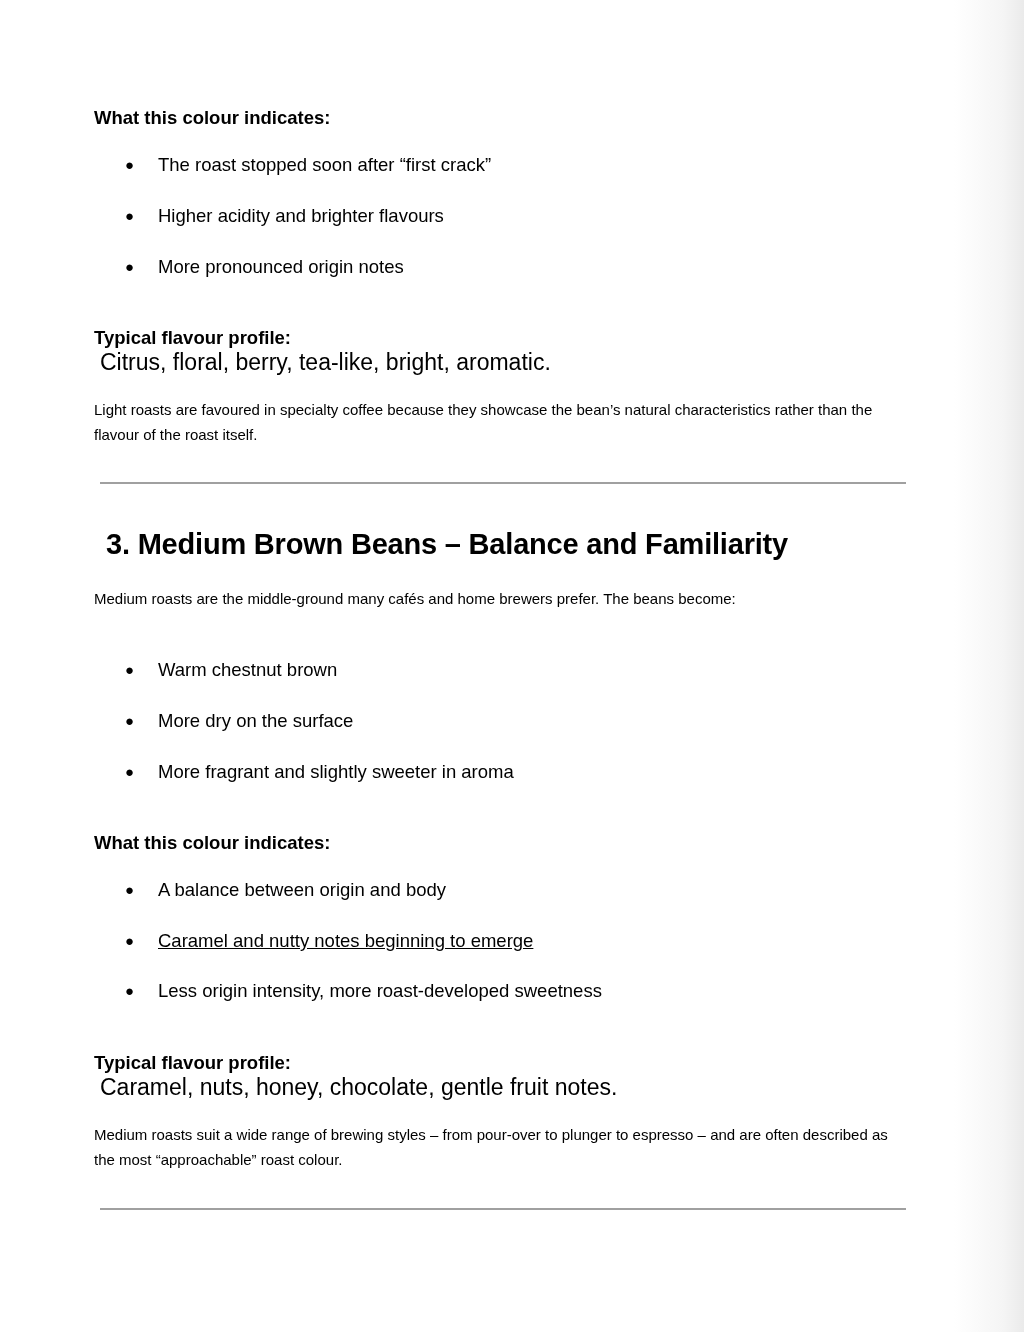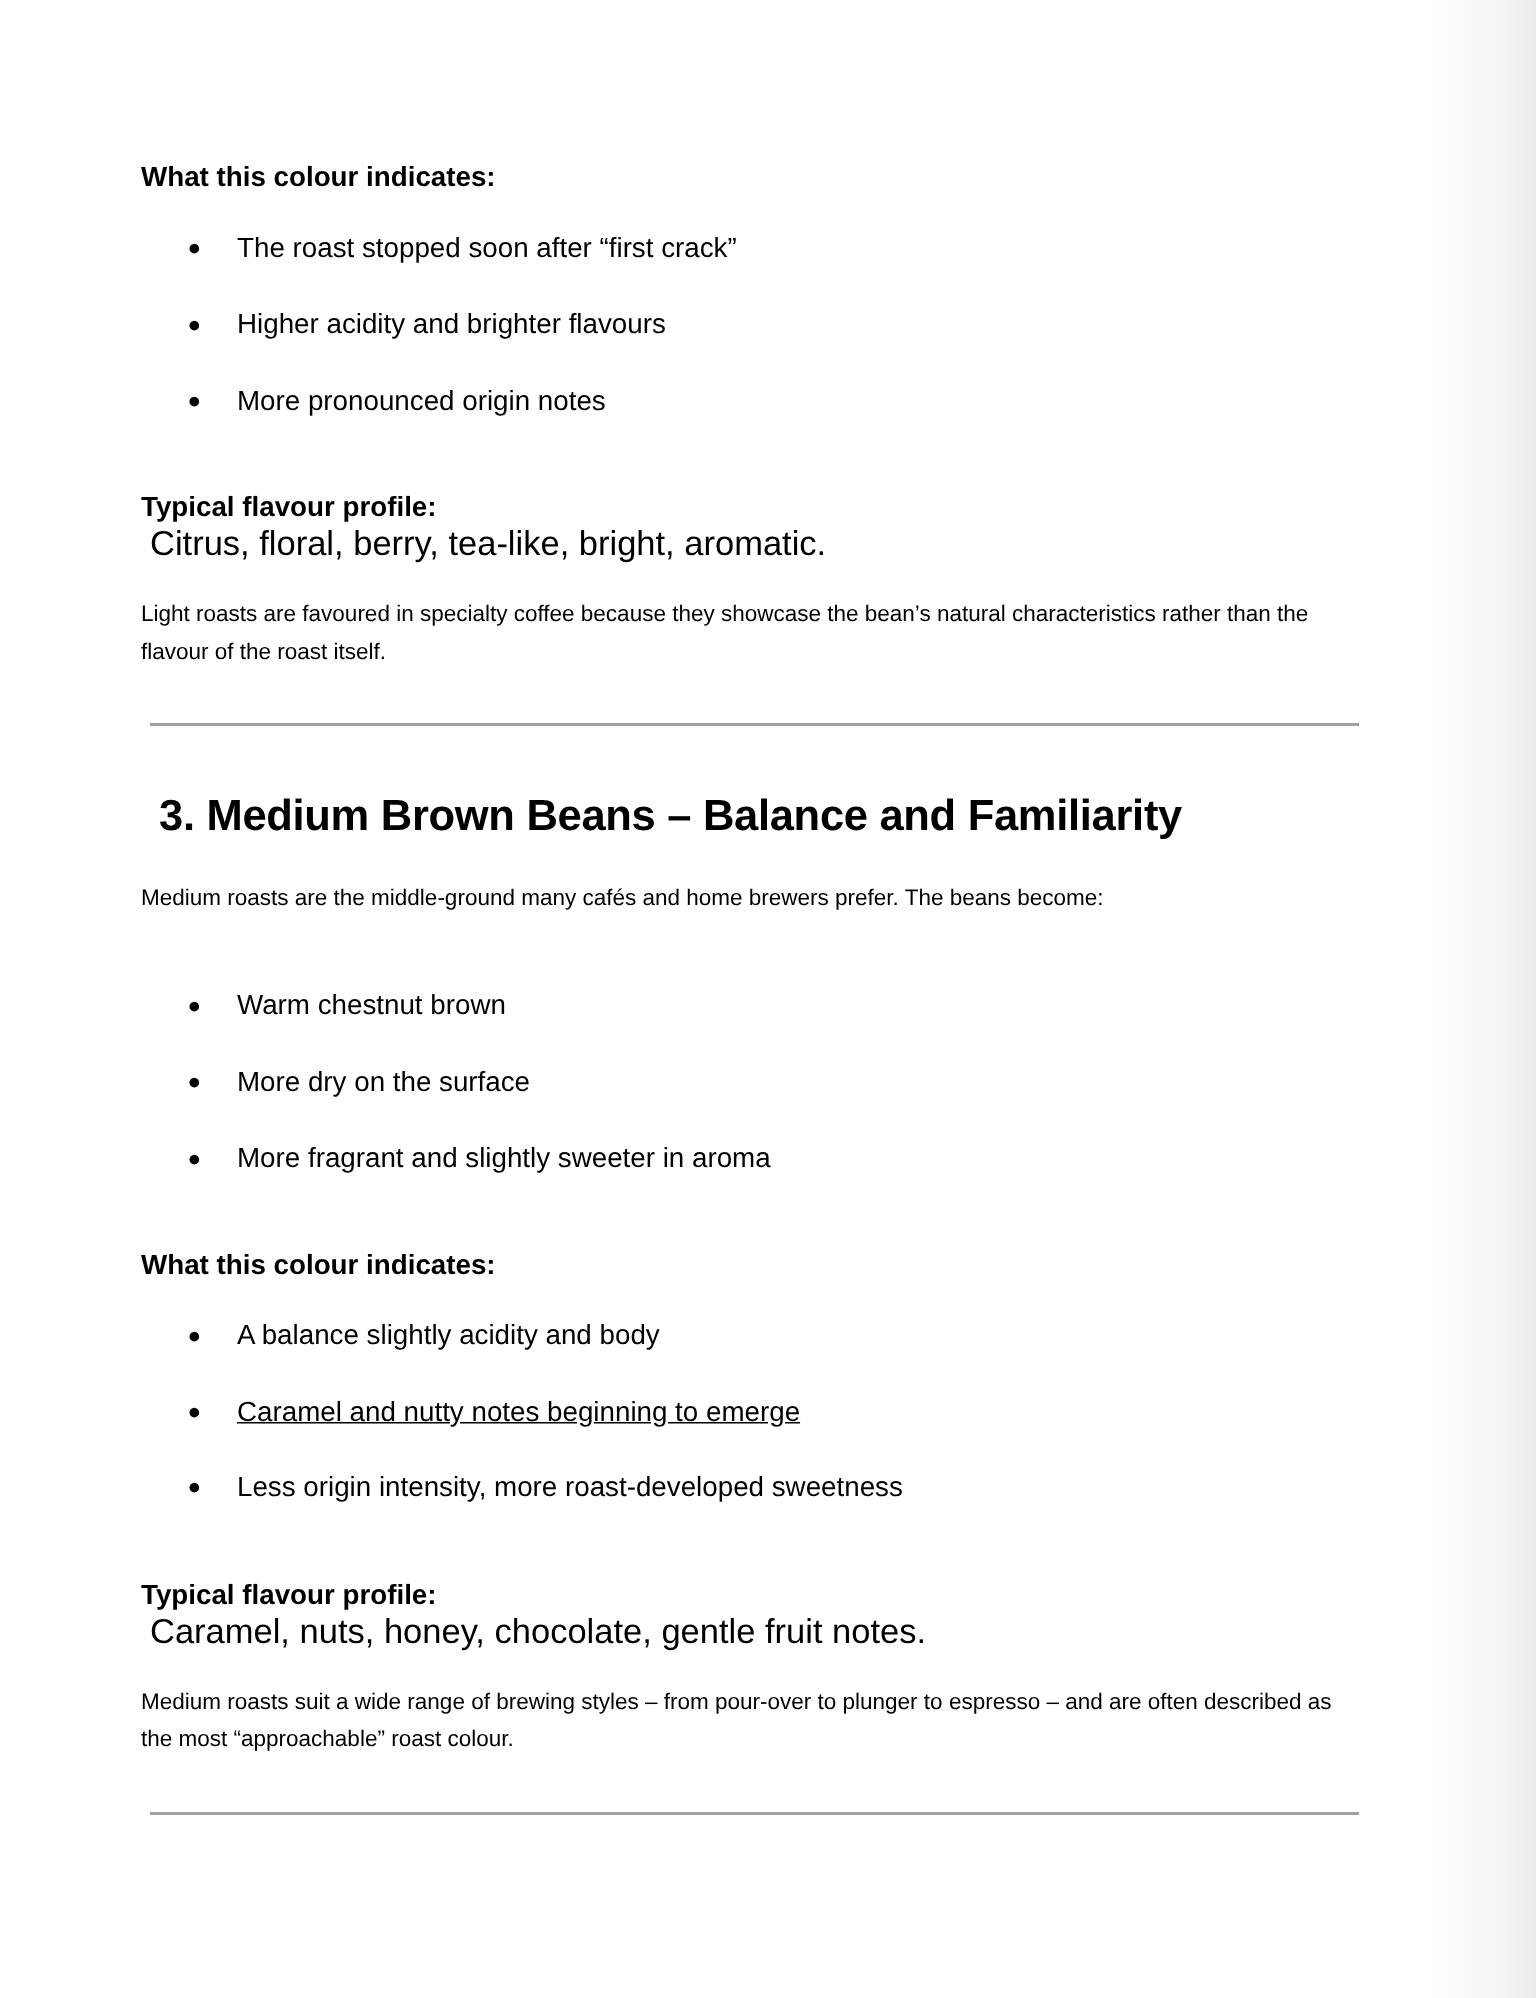--- a/index.html
+++ b/index.html
@@ -116,21 +116,21 @@
     </div>
     <div class="bullet-item" style="top:759px;">
       <span class="bullet-dot">●</span><span>More fragrant and slightly sweeter in aroma</span>
     </div>
   </div>
 
   <div class="abs label" style="top:830px;">What this colour indicates:</div>
 
   <div>
     <div class="bullet-item" style="top:877px;">
-      <span class="bullet-dot">●</span><span>A balance slightly acidity and body</span>
+      <span class="bullet-dot">●</span><span>A balance between origin and body</span>
     </div>
     <div class="bullet-item" style="top:928px;text-decoration:underline;">
       <span class="bullet-dot">●</span><span>Caramel and nutty notes beginning to emerge</span>
     </div>
     <div class="bullet-item" style="top:978px;">
       <span class="bullet-dot">●</span><span>Less origin intensity, more roast-developed sweetness</span>
     </div>
   </div>
 
   <div class="abs label" style="top:1050px;">Typical flavour profile:</div>

